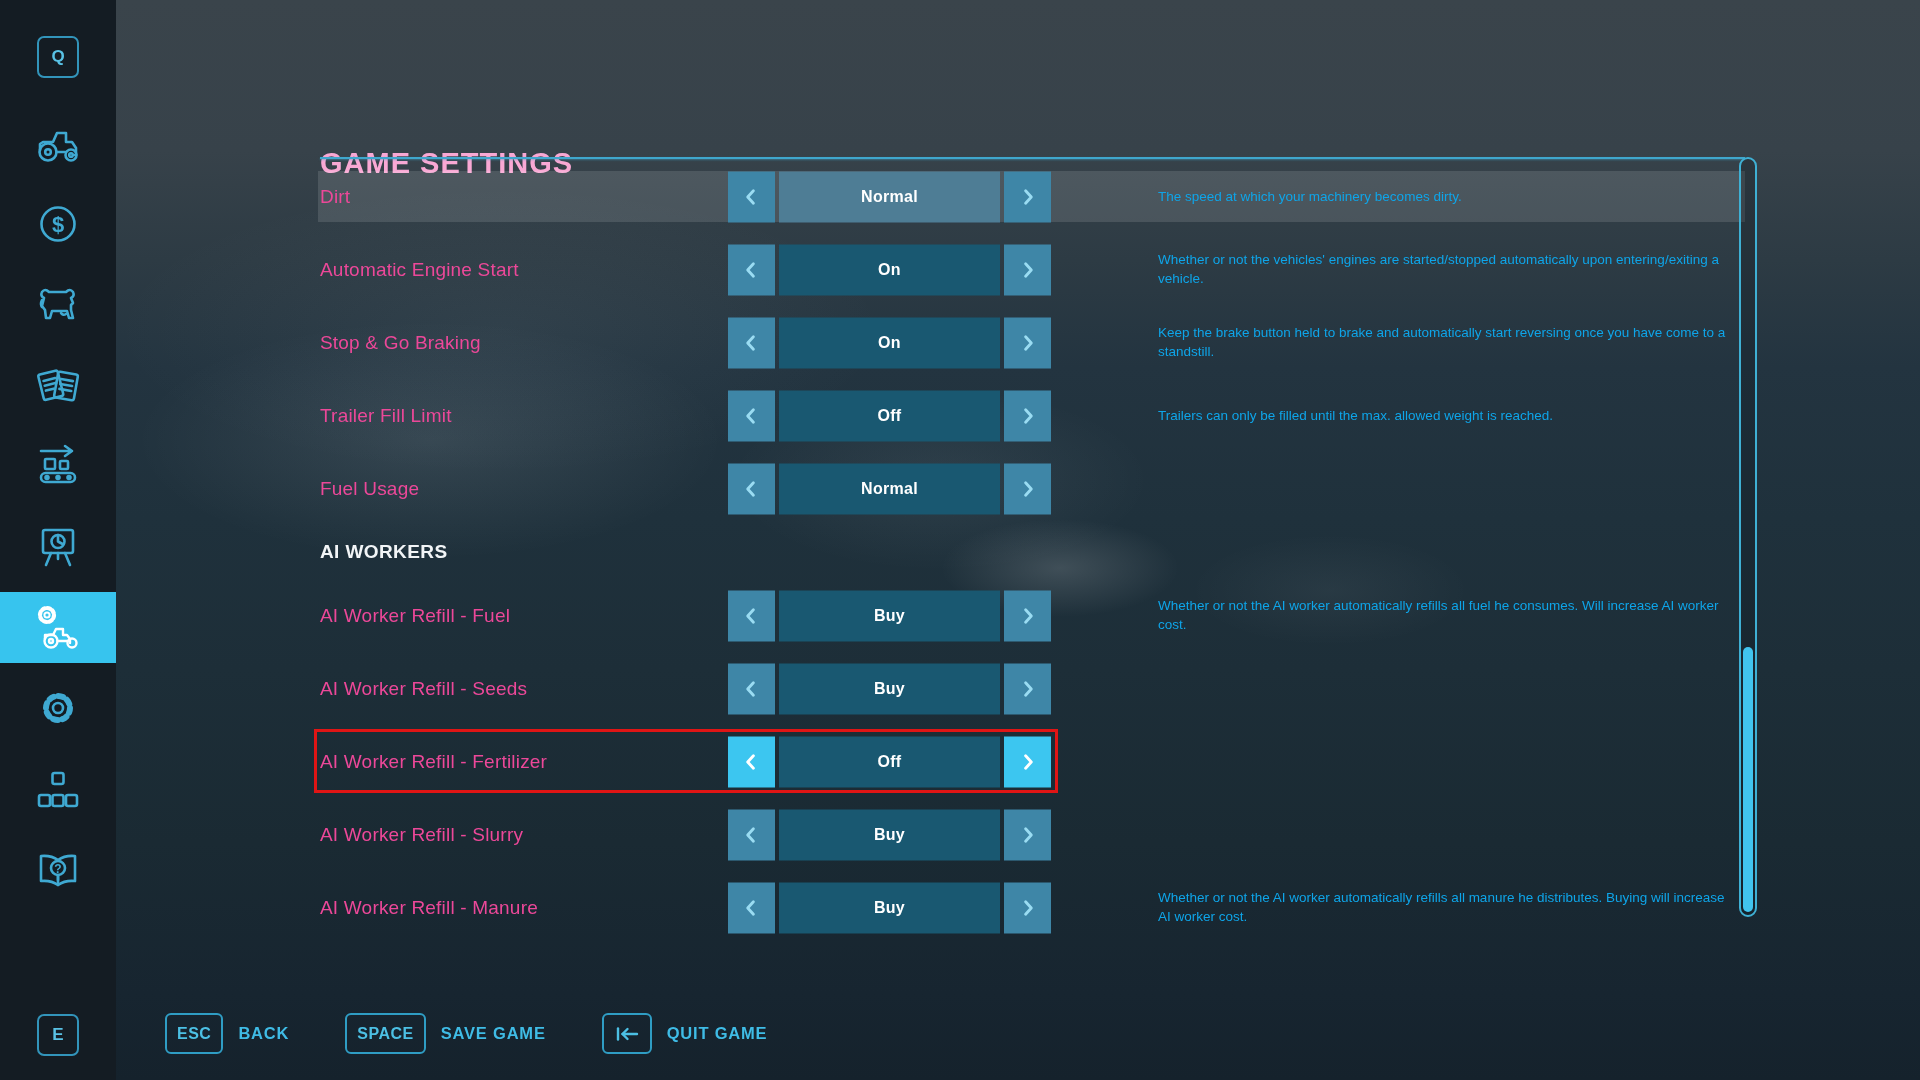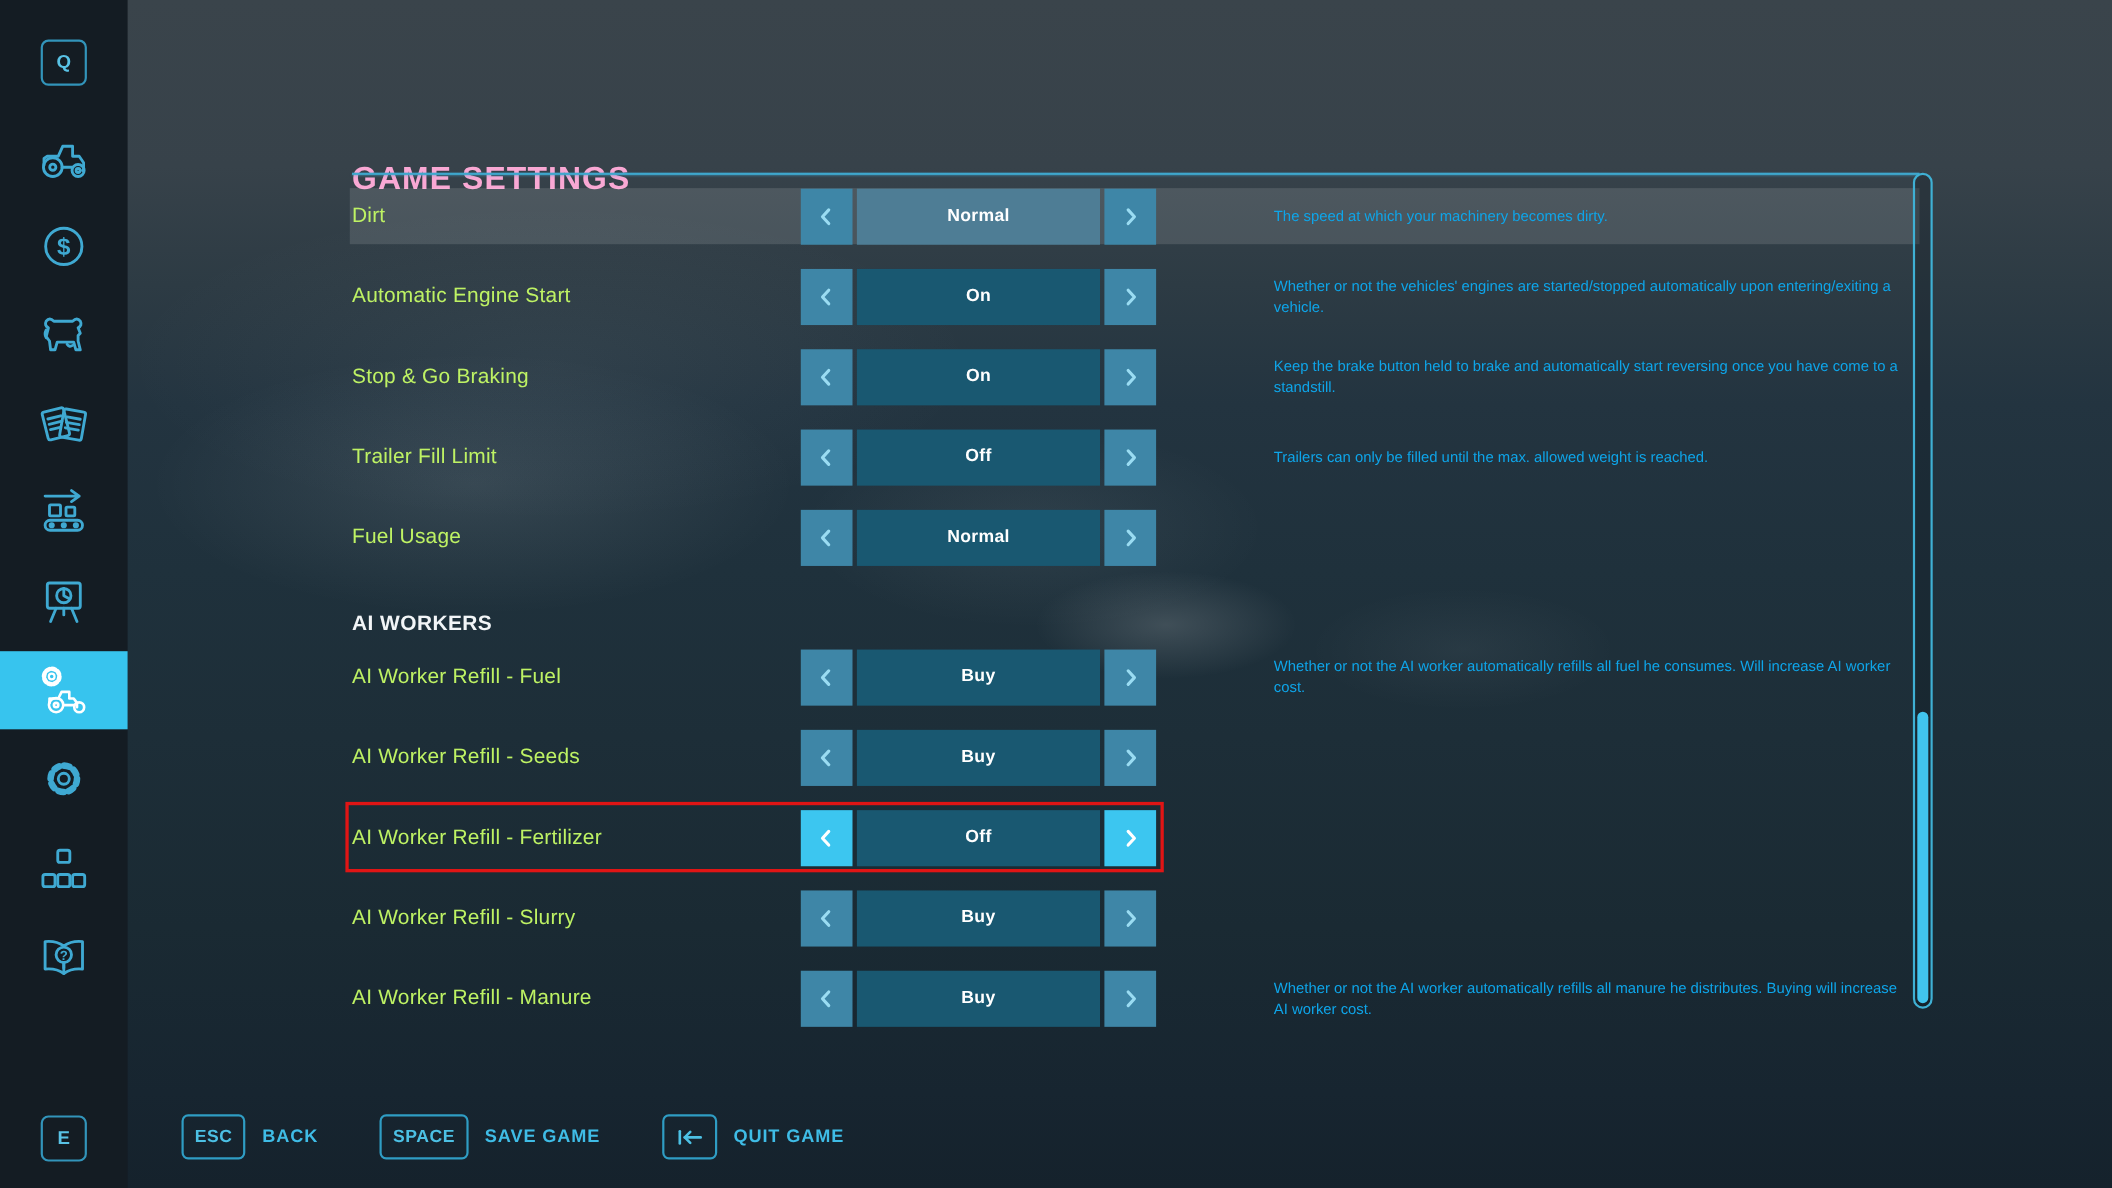--- a/index.html
+++ b/index.html
@@ -57,21 +57,21 @@
   .settings-list { position: absolute; left: 0; top: 160px; width: 1920px; }
   .row { position: relative; width: 1920px; height: 73px; }
   .row-band { display: none; position: absolute; left: 318px; top: 11px;
     width: 1427px; height: 51px; background: rgba(255,255,255,0.12); }
   .row.focus .row-band { display: block; }
   .row-highlight { display: none; position: absolute; left: 314px; top: 4px;
     width: 744px; height: 64px; border: 3px solid #e01515; }
   .row.highlight .row-highlight { display: block; }
   .row-label {
     position: absolute; left: 320px; top: 50%; transform: translateY(-50%);
-    font-size: 19px; color: #bef264; letter-spacing: 0.2px;
+    font-size: 19px; color: #ec4899; letter-spacing: 0.2px;
   }
   .selector {
     position: absolute; left: 728px; top: 50%; transform: translateY(-50%);
     height: 51px; display: flex;
   }
   .arrow {
     width: 47px; height: 51px; border: none; cursor: pointer;
     background: #3e86a7; display: flex; align-items: center; justify-content: center;
     padding: 0;
   }
@@ -85,21 +85,21 @@
   }
   .row.focus .value { background: #4e7d95; }
   .row.highlight .arrow { background: #3cc6f0; }
   .row.highlight .arrow svg { stroke: #ffffff; }
   .row-desc {
     position: absolute; left: 1158px; top: 50%; transform: translateY(-50%);
     width: 578px; font-size: 13.5px; line-height: 1.45; color: #0ea5e9;
   }
   .section-head {
     position: relative; width: 1632px; height: 54px;
-    display: flex; align-items: flex-end;
+    display: flex; align-items: center;
   }
   .section-label {
     margin-left: 320px; font-size: 19px; font-weight: bold;
     color: #f2f5f7; letter-spacing: 0.4px;
   }
 
   
   .scrollbar {
     position: absolute; left: 1739px; top: 157px; width: 18px; height: 760px;
     border: 2px solid #3fb0d4; border-radius: 10px;

